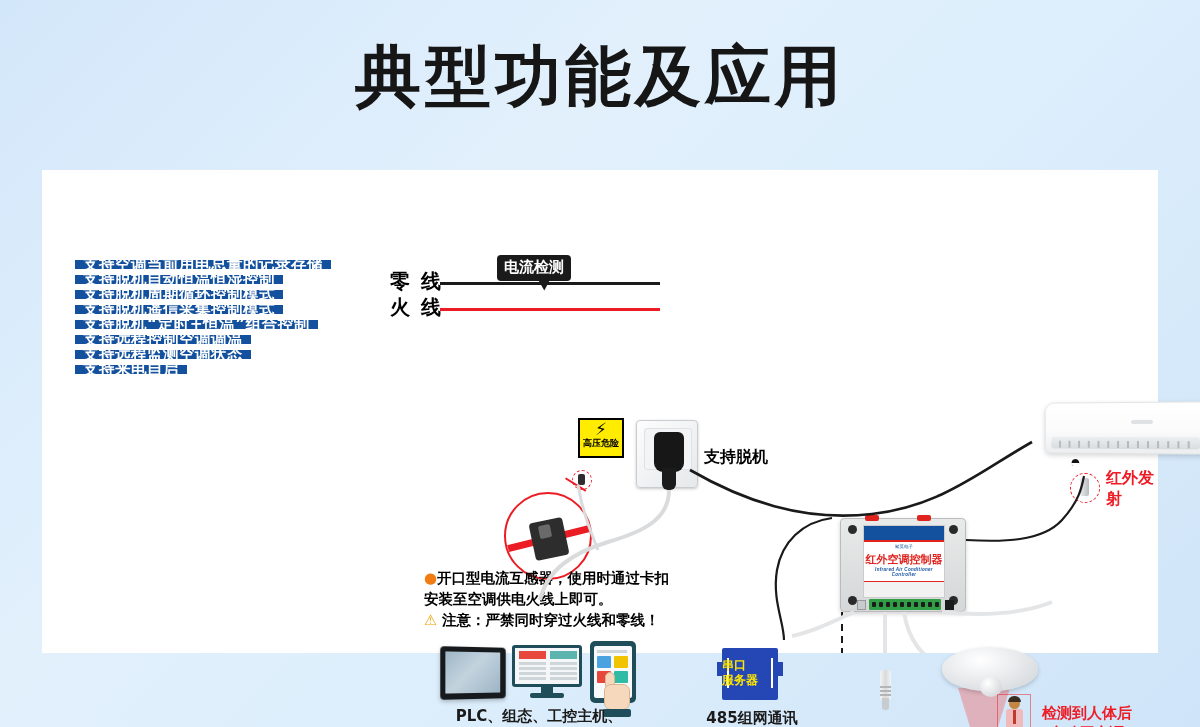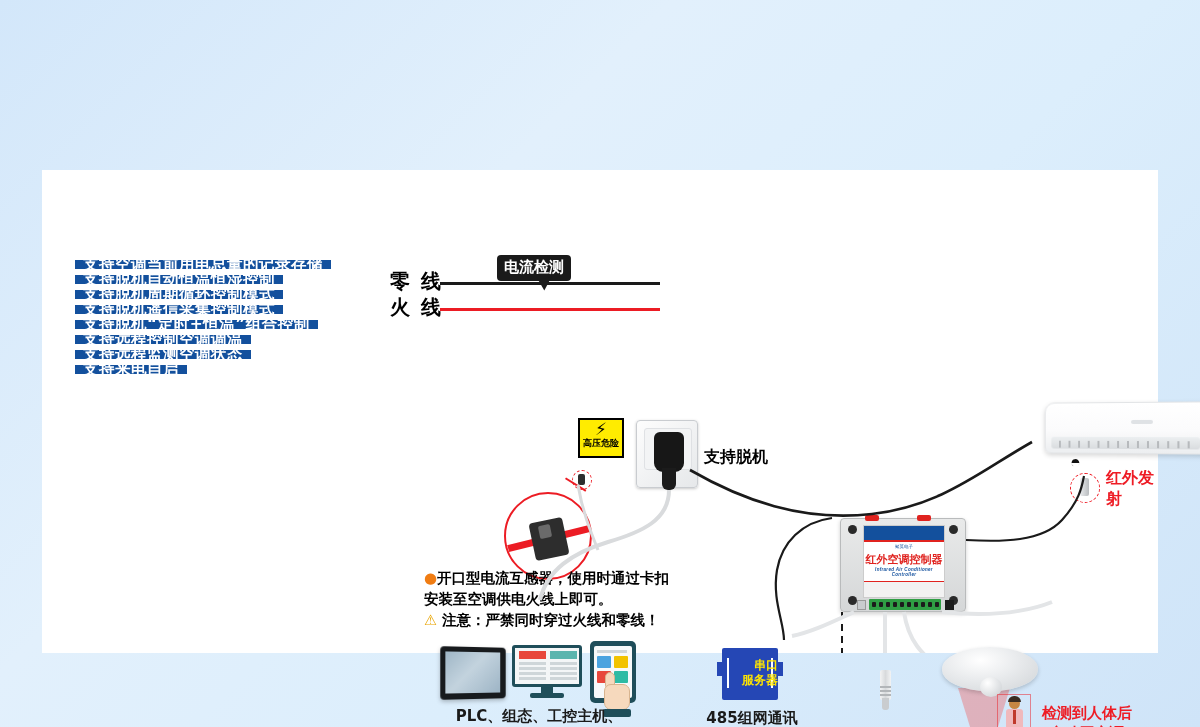--- a/index.html
+++ b/index.html
@@ -318,21 +318,21 @@
 
   
   #serial {
     position:absolute; left:680px; top:478px; width:56px; height:52px;
     background:#2547b5; border-radius:2px;
   }
   #serial .notchL{position:absolute;left:-5px;top:14px;width:5px;height:14px;background:#2547b5;}
   #serial .notchR{position:absolute;right:-5px;top:14px;width:5px;height:14px;background:#2547b5;}
   #serial-txt {
     position:absolute; left:0; top:10px; width:100%;
-    text-align:right; color:#ffe600; font-size:12px; font-weight:bold;
+    text-align:left; color:#ffe600; font-size:12px; font-weight:bold;
     line-height:15px;
     font-family:"DejaVu Sans","Liberation Sans",sans-serif;
   }
   .ser-lineL{position:absolute;left:5px;top:10px;width:2px;height:30px;background:#fff;}
   .ser-lineR{position:absolute;right:5px;top:10px;width:2px;height:30px;background:#fff;}
 
   
   .caption {
     position:absolute; font-size:15px; font-weight:bold; color:#1a1a1a;
     text-align:center; line-height:21px;
@@ -341,20 +341,21 @@
   #cap-plc{left:372px; top:536px; width:250px;}
   #cap-485{left:650px; top:538px; width:120px;}
 
   svg.overlay { position:absolute; left:0; top:0; pointer-events:none; }
 </style>
 </head>
 <body>
 
 <div id="page">
 
+  <div id="title">典型功能及应用</div>
 
   <div id="panel">
 
     <div id="features">
       <div class="feat-row"><span class="feat">支持空调当前用电总量的记录存储</span></div>
       <div class="feat-row"><span class="feat">支持脱机自动恒温恒湿控制</span></div>
       <div class="feat-row"><span class="feat">支持脱机周期循环控制模式</span></div>
       <div class="feat-row"><span class="feat">支持脱机遥信采集控制模式</span></div>
       <div class="feat-row"><span class="feat">支持脱机“定时+恒温”组合控制</span></div>
       <div class="feat-row"><span class="feat">支持远程控制空调调温</span></div>

